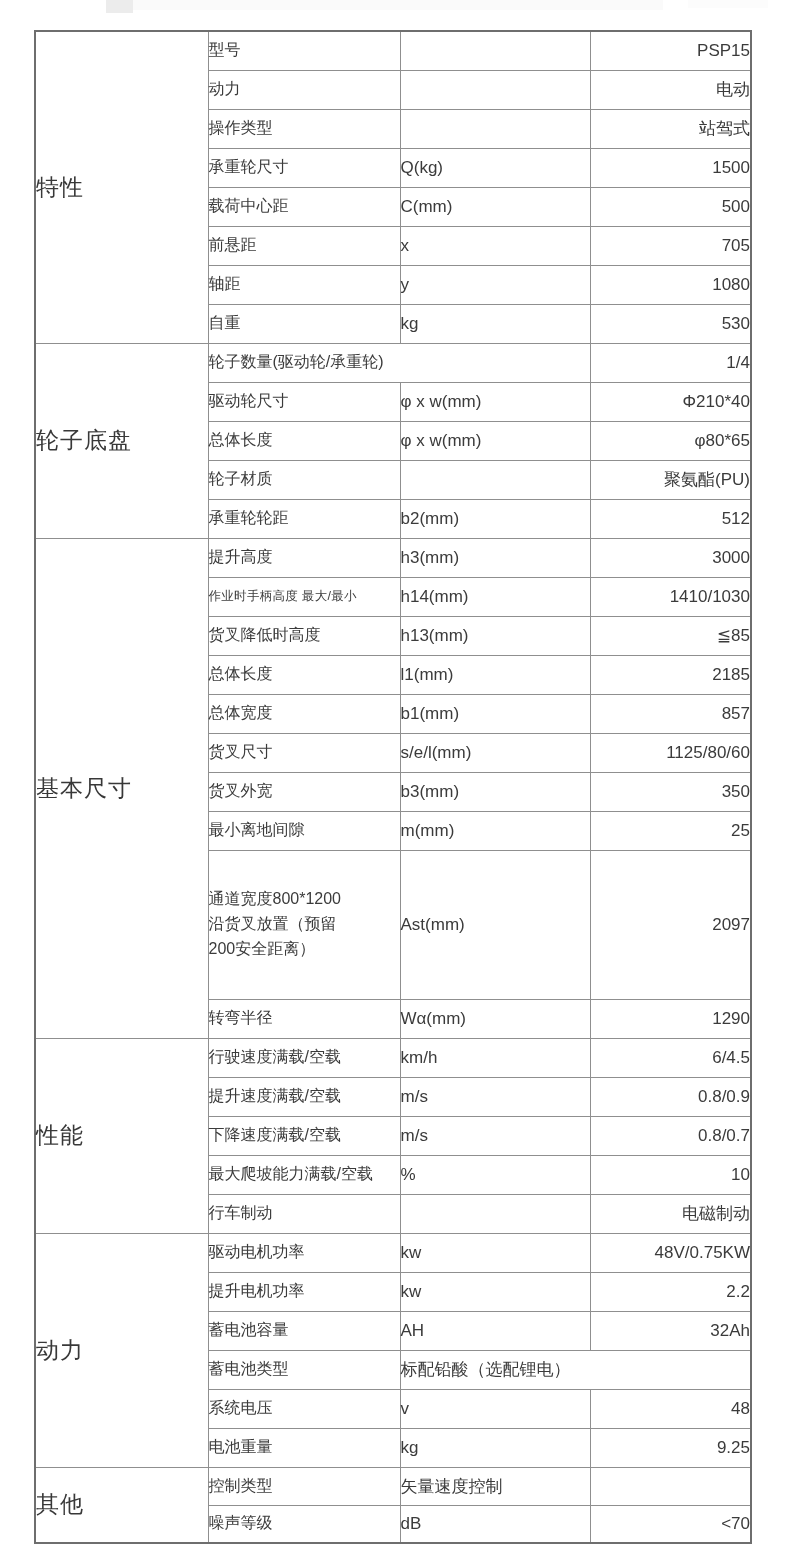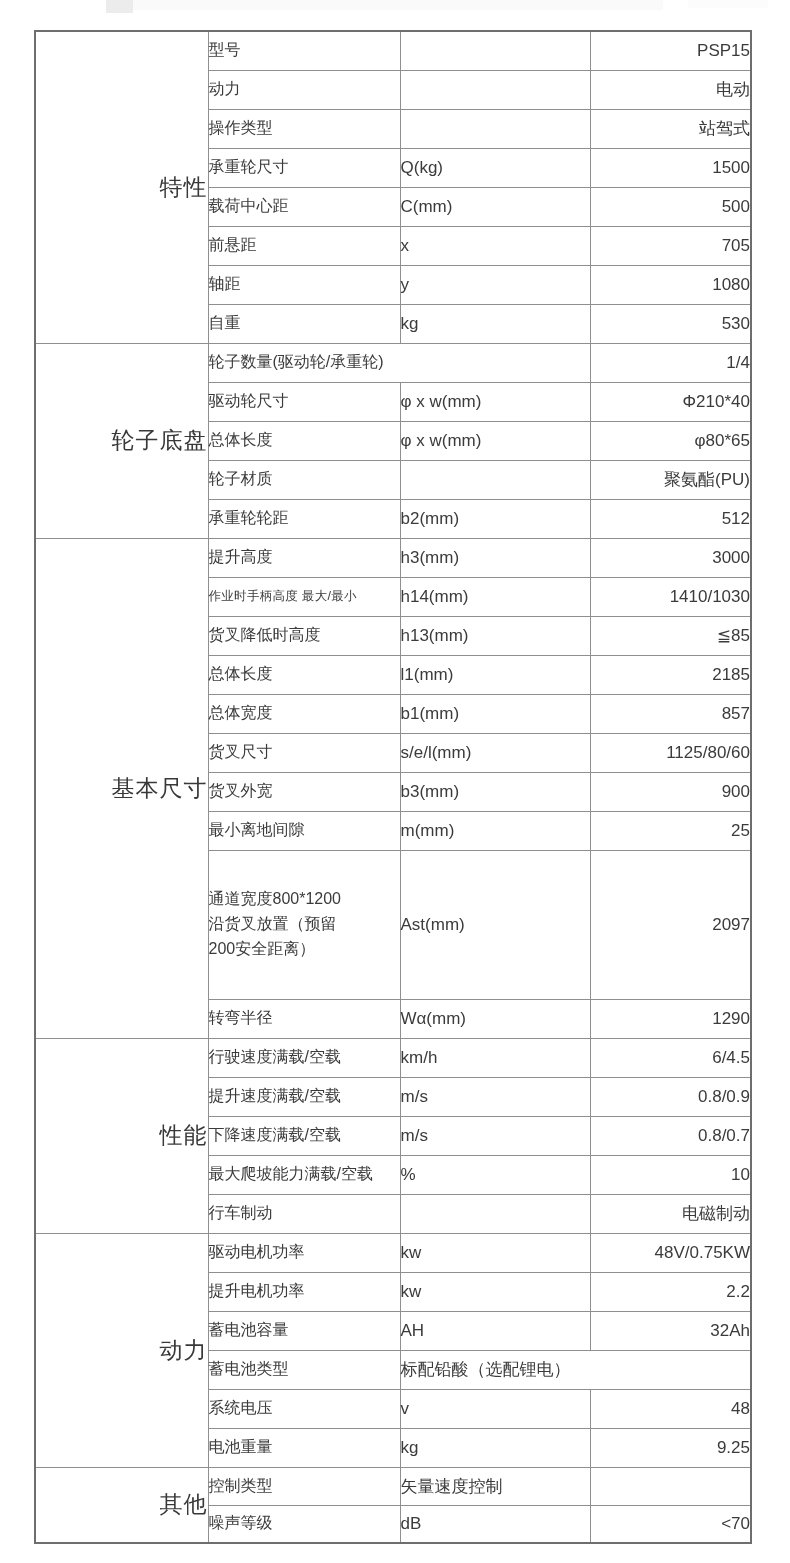--- a/index.html
+++ b/index.html
@@ -48,21 +48,21 @@
     vertical-align: middle;
     padding: 0;
     font-weight: 400;
     box-sizing: border-box;
   }
   table.spec tr { height: 39px; }
   table.spec tr.row-tall { height: 149px; padding-left: 44px; }
   table.spec tr.row-short { height: 38px; }
 
   th.section-cell {
-    text-align: right;
+    text-align: left;
     font-size: 23px;
     font-weight: 500;
     color: #383838;
     letter-spacing: 1px;
   }
   td.label-cell {
     padding-left: 13px;
     font-size: 16px;
     white-space: pre-line;
     line-height: 1.55;
@@ -191,21 +191,21 @@
         <td class="value-cell">857</td>
       </tr>
       <tr>
         <td class="label-cell">货叉尺寸</td>
         <td class="param-cell">s/e/l(mm)</td>
         <td class="value-cell">1125/80/60</td>
       </tr>
       <tr>
         <td class="label-cell">货叉外宽</td>
         <td class="param-cell">b3(mm)</td>
-        <td class="value-cell">900</td>
+        <td class="value-cell">350</td>
       </tr>
       <tr>
         <td class="label-cell">最小离地间隙</td>
         <td class="param-cell">m(mm)</td>
         <td class="value-cell">25</td>
       </tr>
       <tr class="row-tall">
         <td class="label-cell">通道宽度800*1200
 沿货叉放置（预留
 200安全距离）</td>

